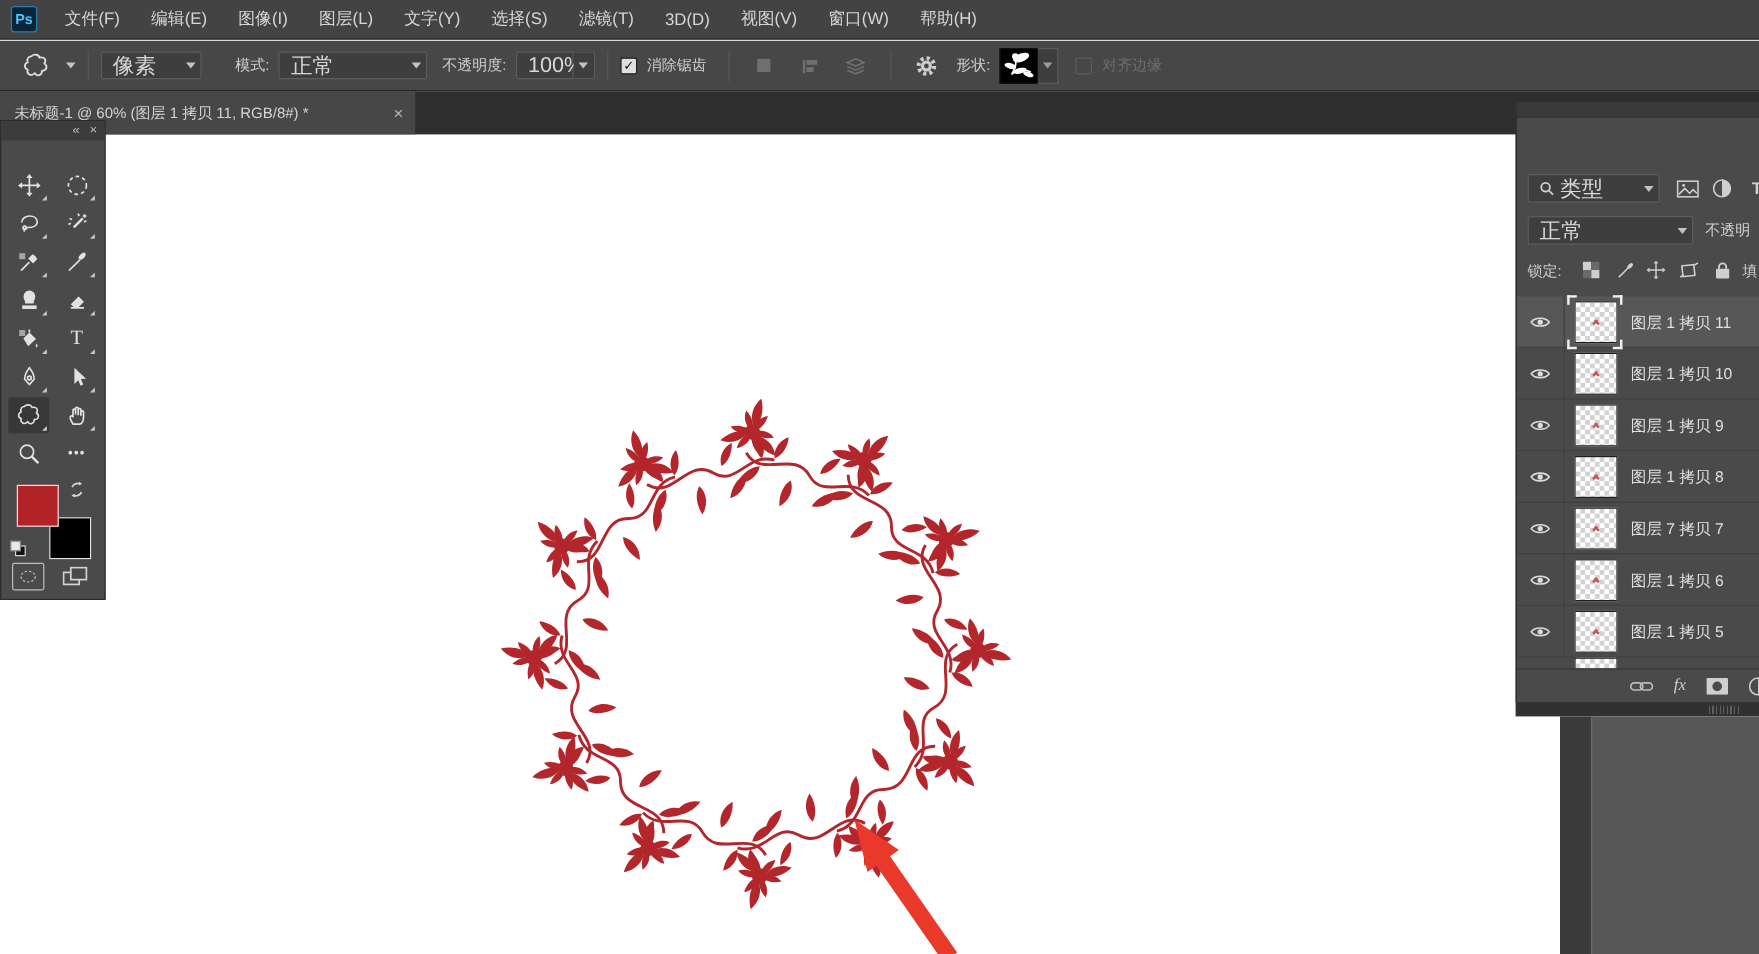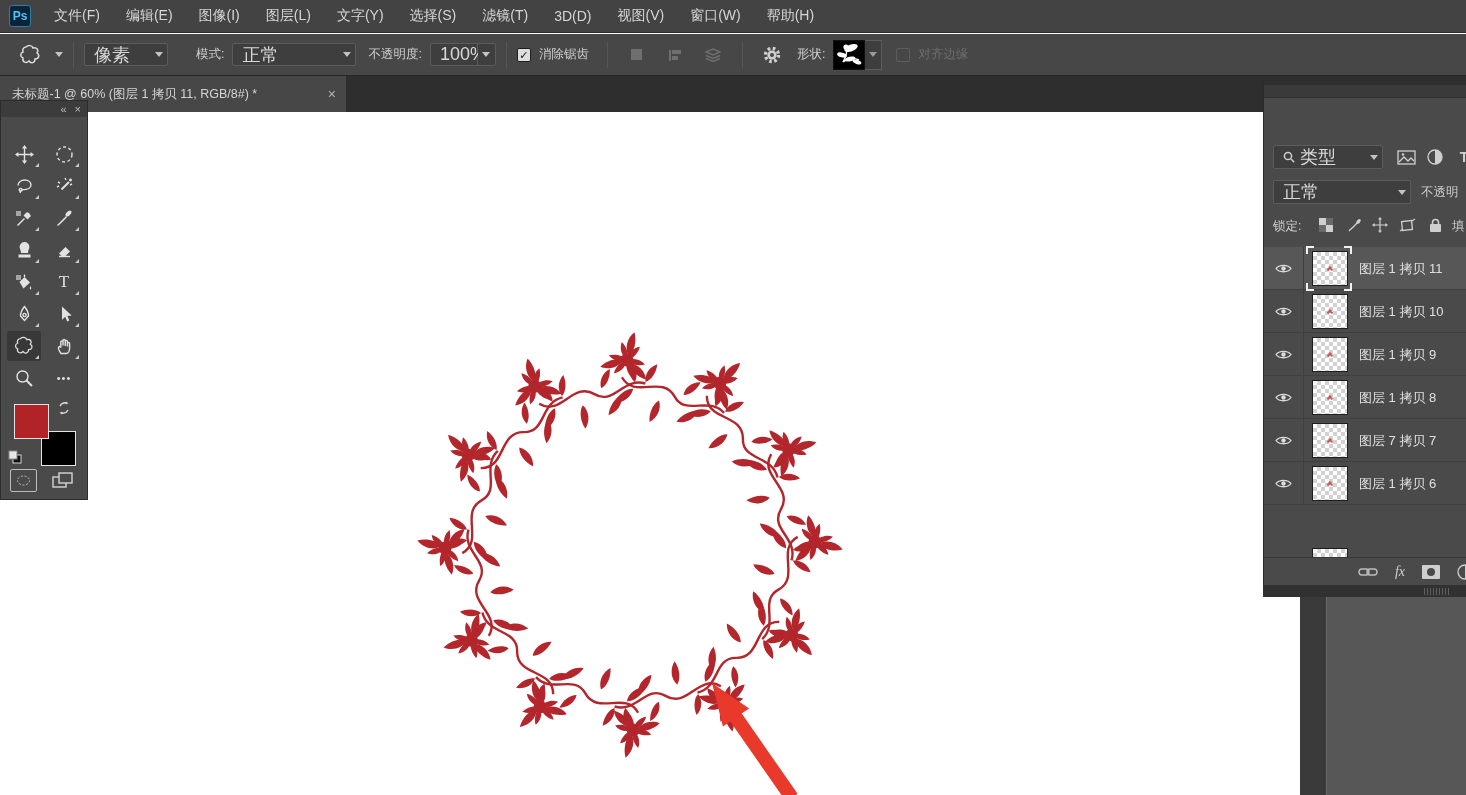--- a/index.html
+++ b/index.html
@@ -555,20 +555,38 @@
           <svg width="10" height="10">
             <g fill="#c4555a">
               <circle cx="5" cy="4" r="1.7"></circle>
               <circle cx="3.3" cy="5.5" r="1.2"></circle>
               <circle cx="6.7" cy="5.6" r="1.2"></circle>
             </g>
           </svg>
         </div>
       <span class="layer-name">图层 1 拷贝 6</span>
     </div>
+    <div class="layer-row" style="top:420px">
+      <div class="eye-cell">
+          <svg width="17" height="11" viewBox="0 0 17 11">
+            <path d="M1 5.5 C4 1.2 13 1.2 16 5.5 C13 9.8 4 9.8 1 5.5z" fill="none" stroke="#dcdcdc" stroke-width="1.3"></path>
+            <circle cx="8.5" cy="5.5" r="2.2" fill="#dcdcdc"></circle>
+          </svg>
+        </div>
+      <div class="thumb">
+          <svg width="10" height="10">
+            <g fill="#c4555a">
+              <circle cx="5" cy="4" r="1.7"></circle>
+              <circle cx="3.3" cy="5.5" r="1.2"></circle>
+              <circle cx="6.7" cy="5.6" r="1.2"></circle>
+            </g>
+          </svg>
+        </div>
+      <span class="layer-name">图层 1 拷贝 5</span>
+    </div>
 
     <div class="abs" style="left:48px;top:463px;width:36px;height:9px;border:1px solid #1e1e1e;border-bottom:none;background:#fff;background-image:repeating-conic-gradient(#d2d2d2 0% 25%, #ffffff 0% 50%);background-size:8px 8px;"></div>
 
     <div class="lp-bottombar">
       <span>
         <svg width="20" height="10" fill="none" stroke="#bdbdbd" stroke-width="1.4">
             <rect x="1" y="2" width="10" height="6" rx="3"></rect>
             <rect x="9" y="2" width="10" height="6" rx="3"></rect>
           </svg>
       </span>

